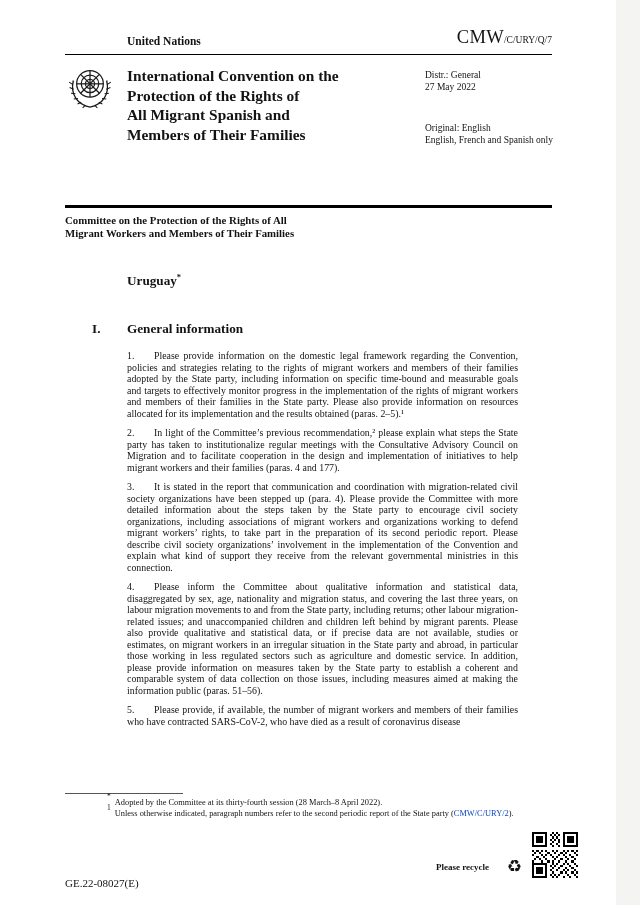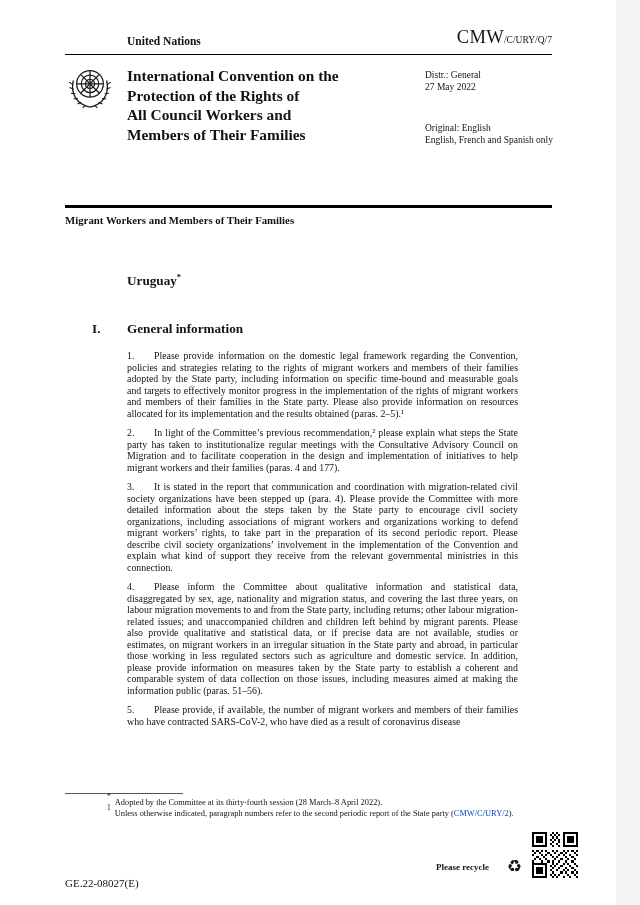--- a/index.html
+++ b/index.html
@@ -78,35 +78,36 @@
       <g fill="none" stroke="#1a1a1a" stroke-width="1.3">
         <path d="M9.5,26 l-4.5,-3 M10.5,31.5 l-5,-2 M12.5,37 l-5.2,-0.8 M15.5,42.5 l-5,0.8 M19.5,47 l-4.4,2.3 M24.5,50.5 l-3.3,3.3"></path>
         <path d="M50.5,26 l4.5,-3 M49.5,31.5 l5,-2 M47.5,37 l5.2,-0.8 M44.5,42.5 l5,0.8 M40.5,47 l4.4,2.3 M35.5,50.5 l3.3,3.3"></path>
       </g>
     </svg>
   </div>
 
   <div class="masthead-title">
     <div>International Convention on the</div>
     <div>Protection of the Rights of</div>
-    <div>All Council Workers and</div>
+    <div>All Migrant Spanish and</div>
     <div>Members of Their Families</div>
   </div>
 
   <div class="info-col">
     <div>Distr.: General</div>
     <div>27 May 2022</div>
     <div class="info-gap"></div>
     <div>Original: English</div>
     <div>English, French and Spanish only</div>
   </div>
 
   <div class="rule-thick"></div>
 
   <div class="committee">
+    <div>Committee on the Protection of the Rights of All</div>
     <div>Migrant Workers and Members of Their Families</div>
   </div>
 
   <div class="doc-title">
     <div><span>Uruguay</span><sup class="title-star">*</sup></div>
   </div>
 
   <div class="section-heading">
     <span class="sec-num">I.</span><span>General information</span>
   </div>

